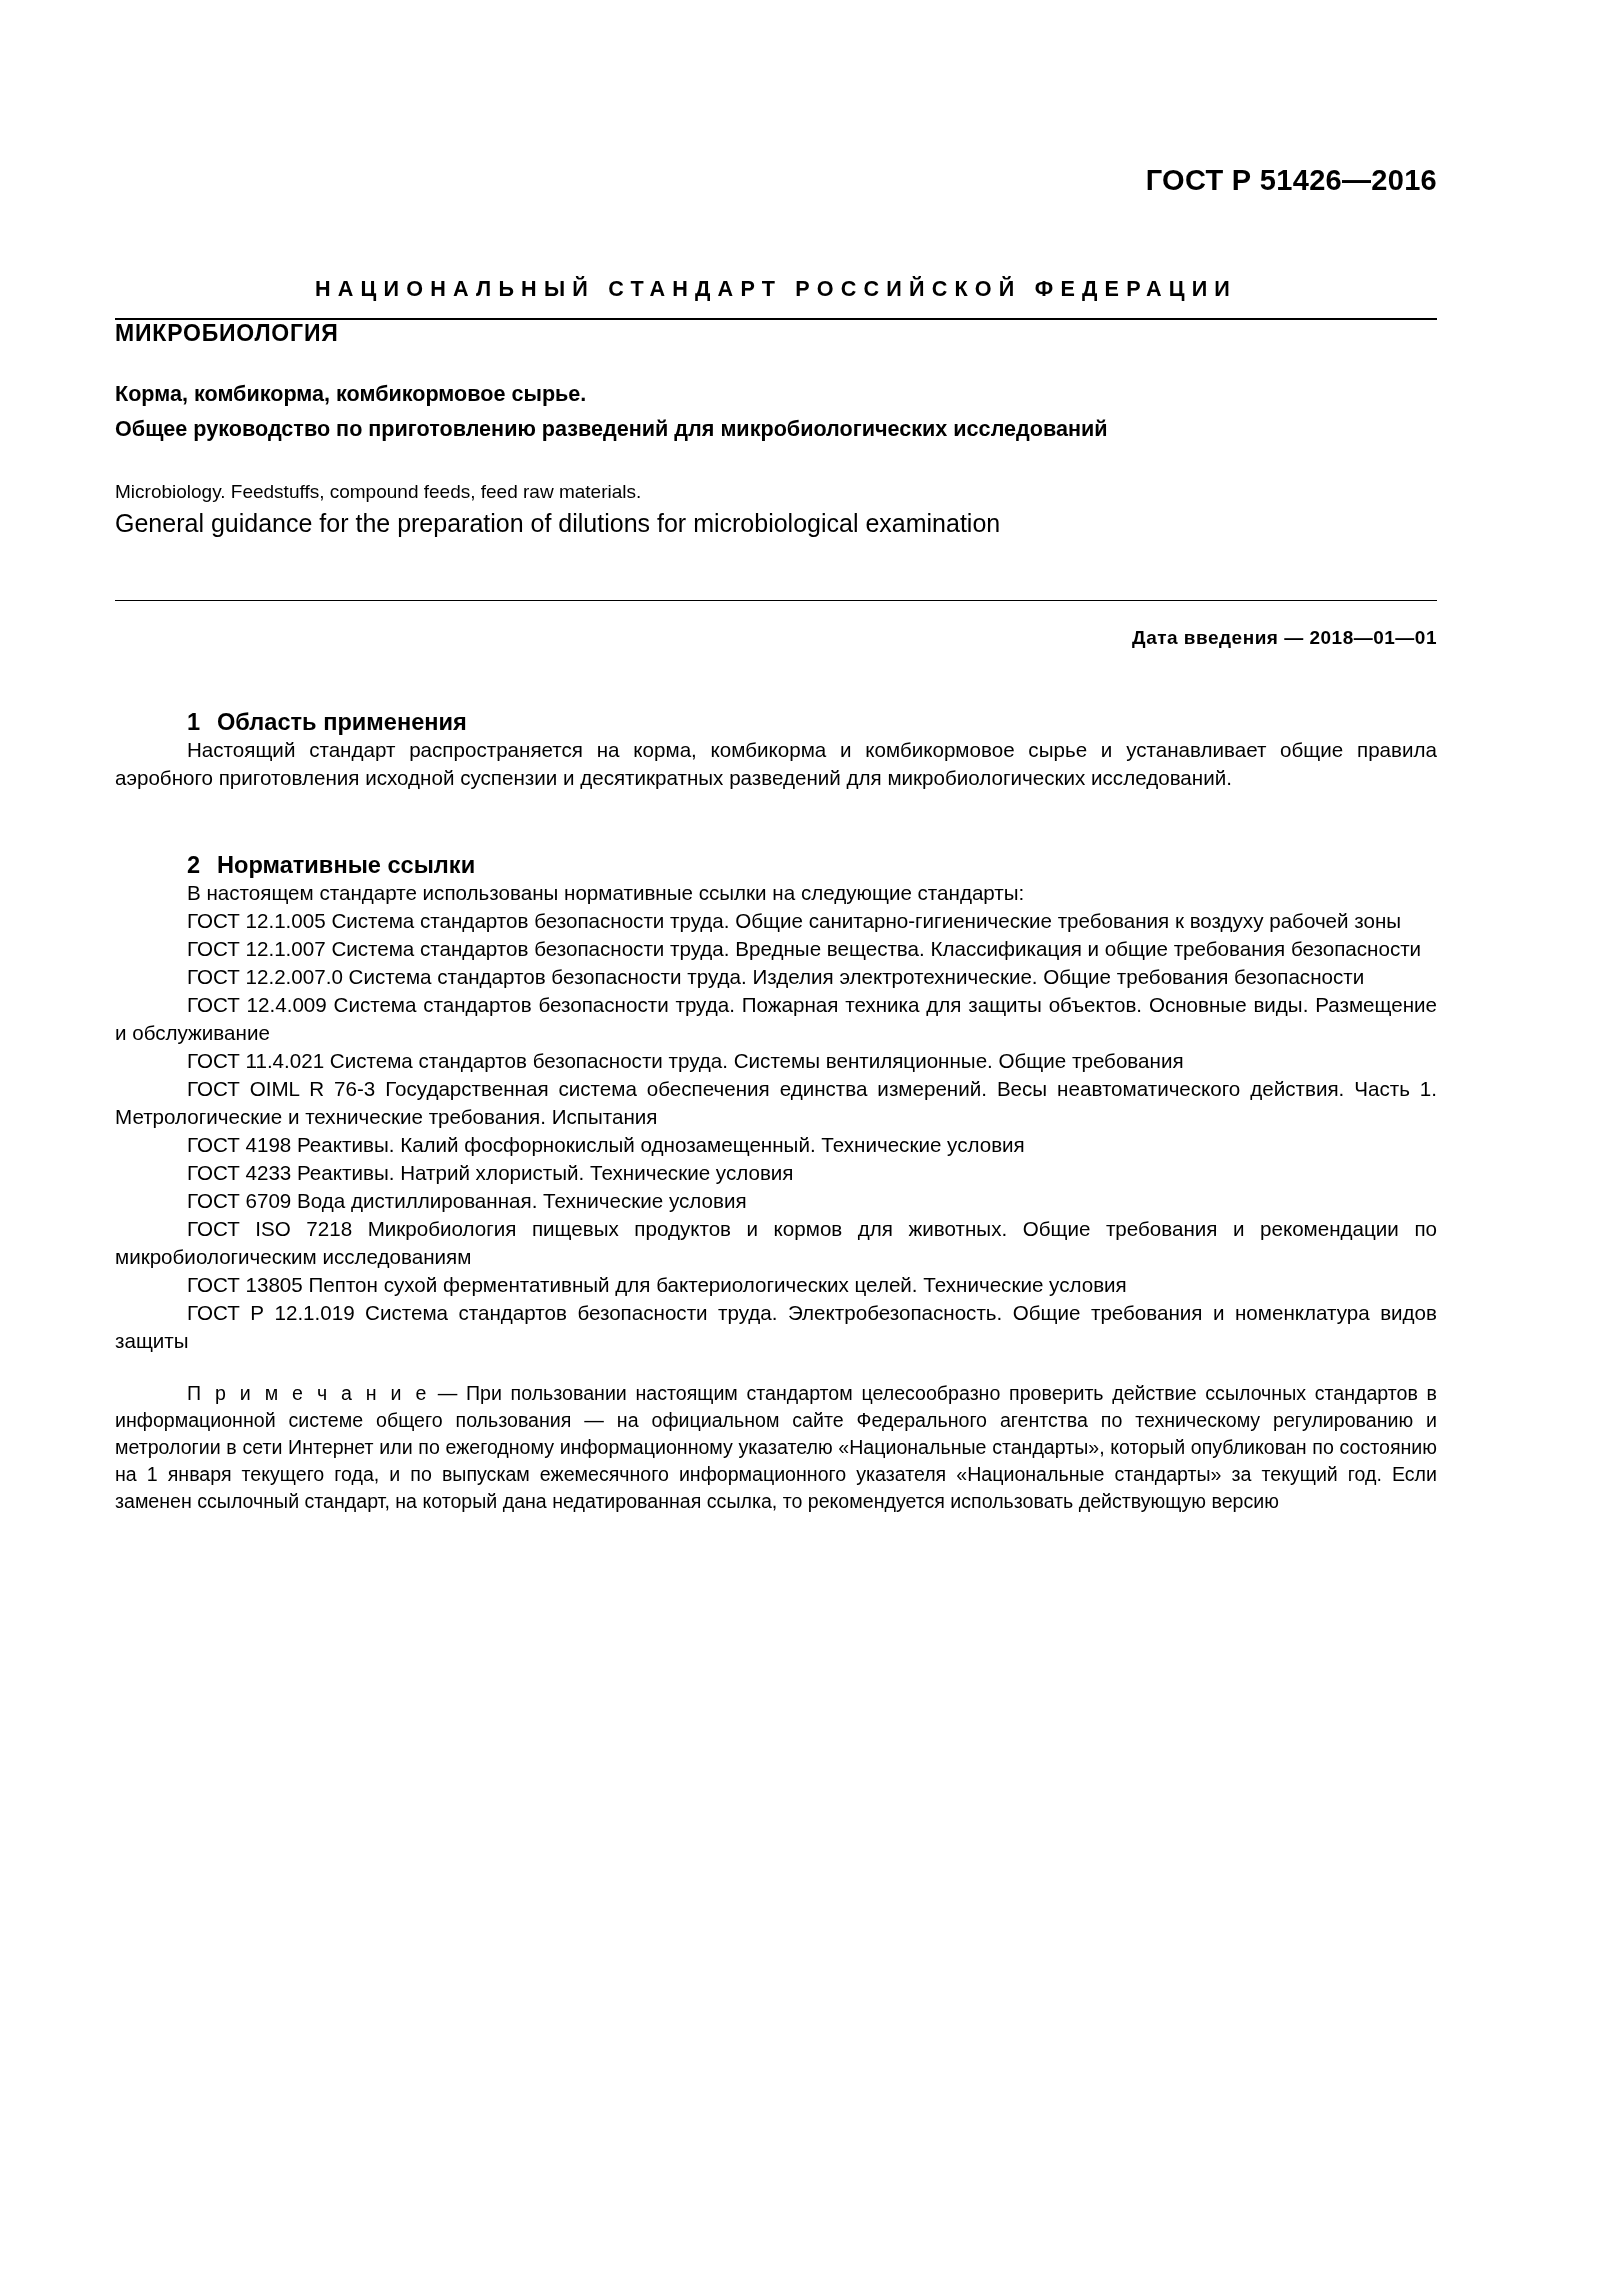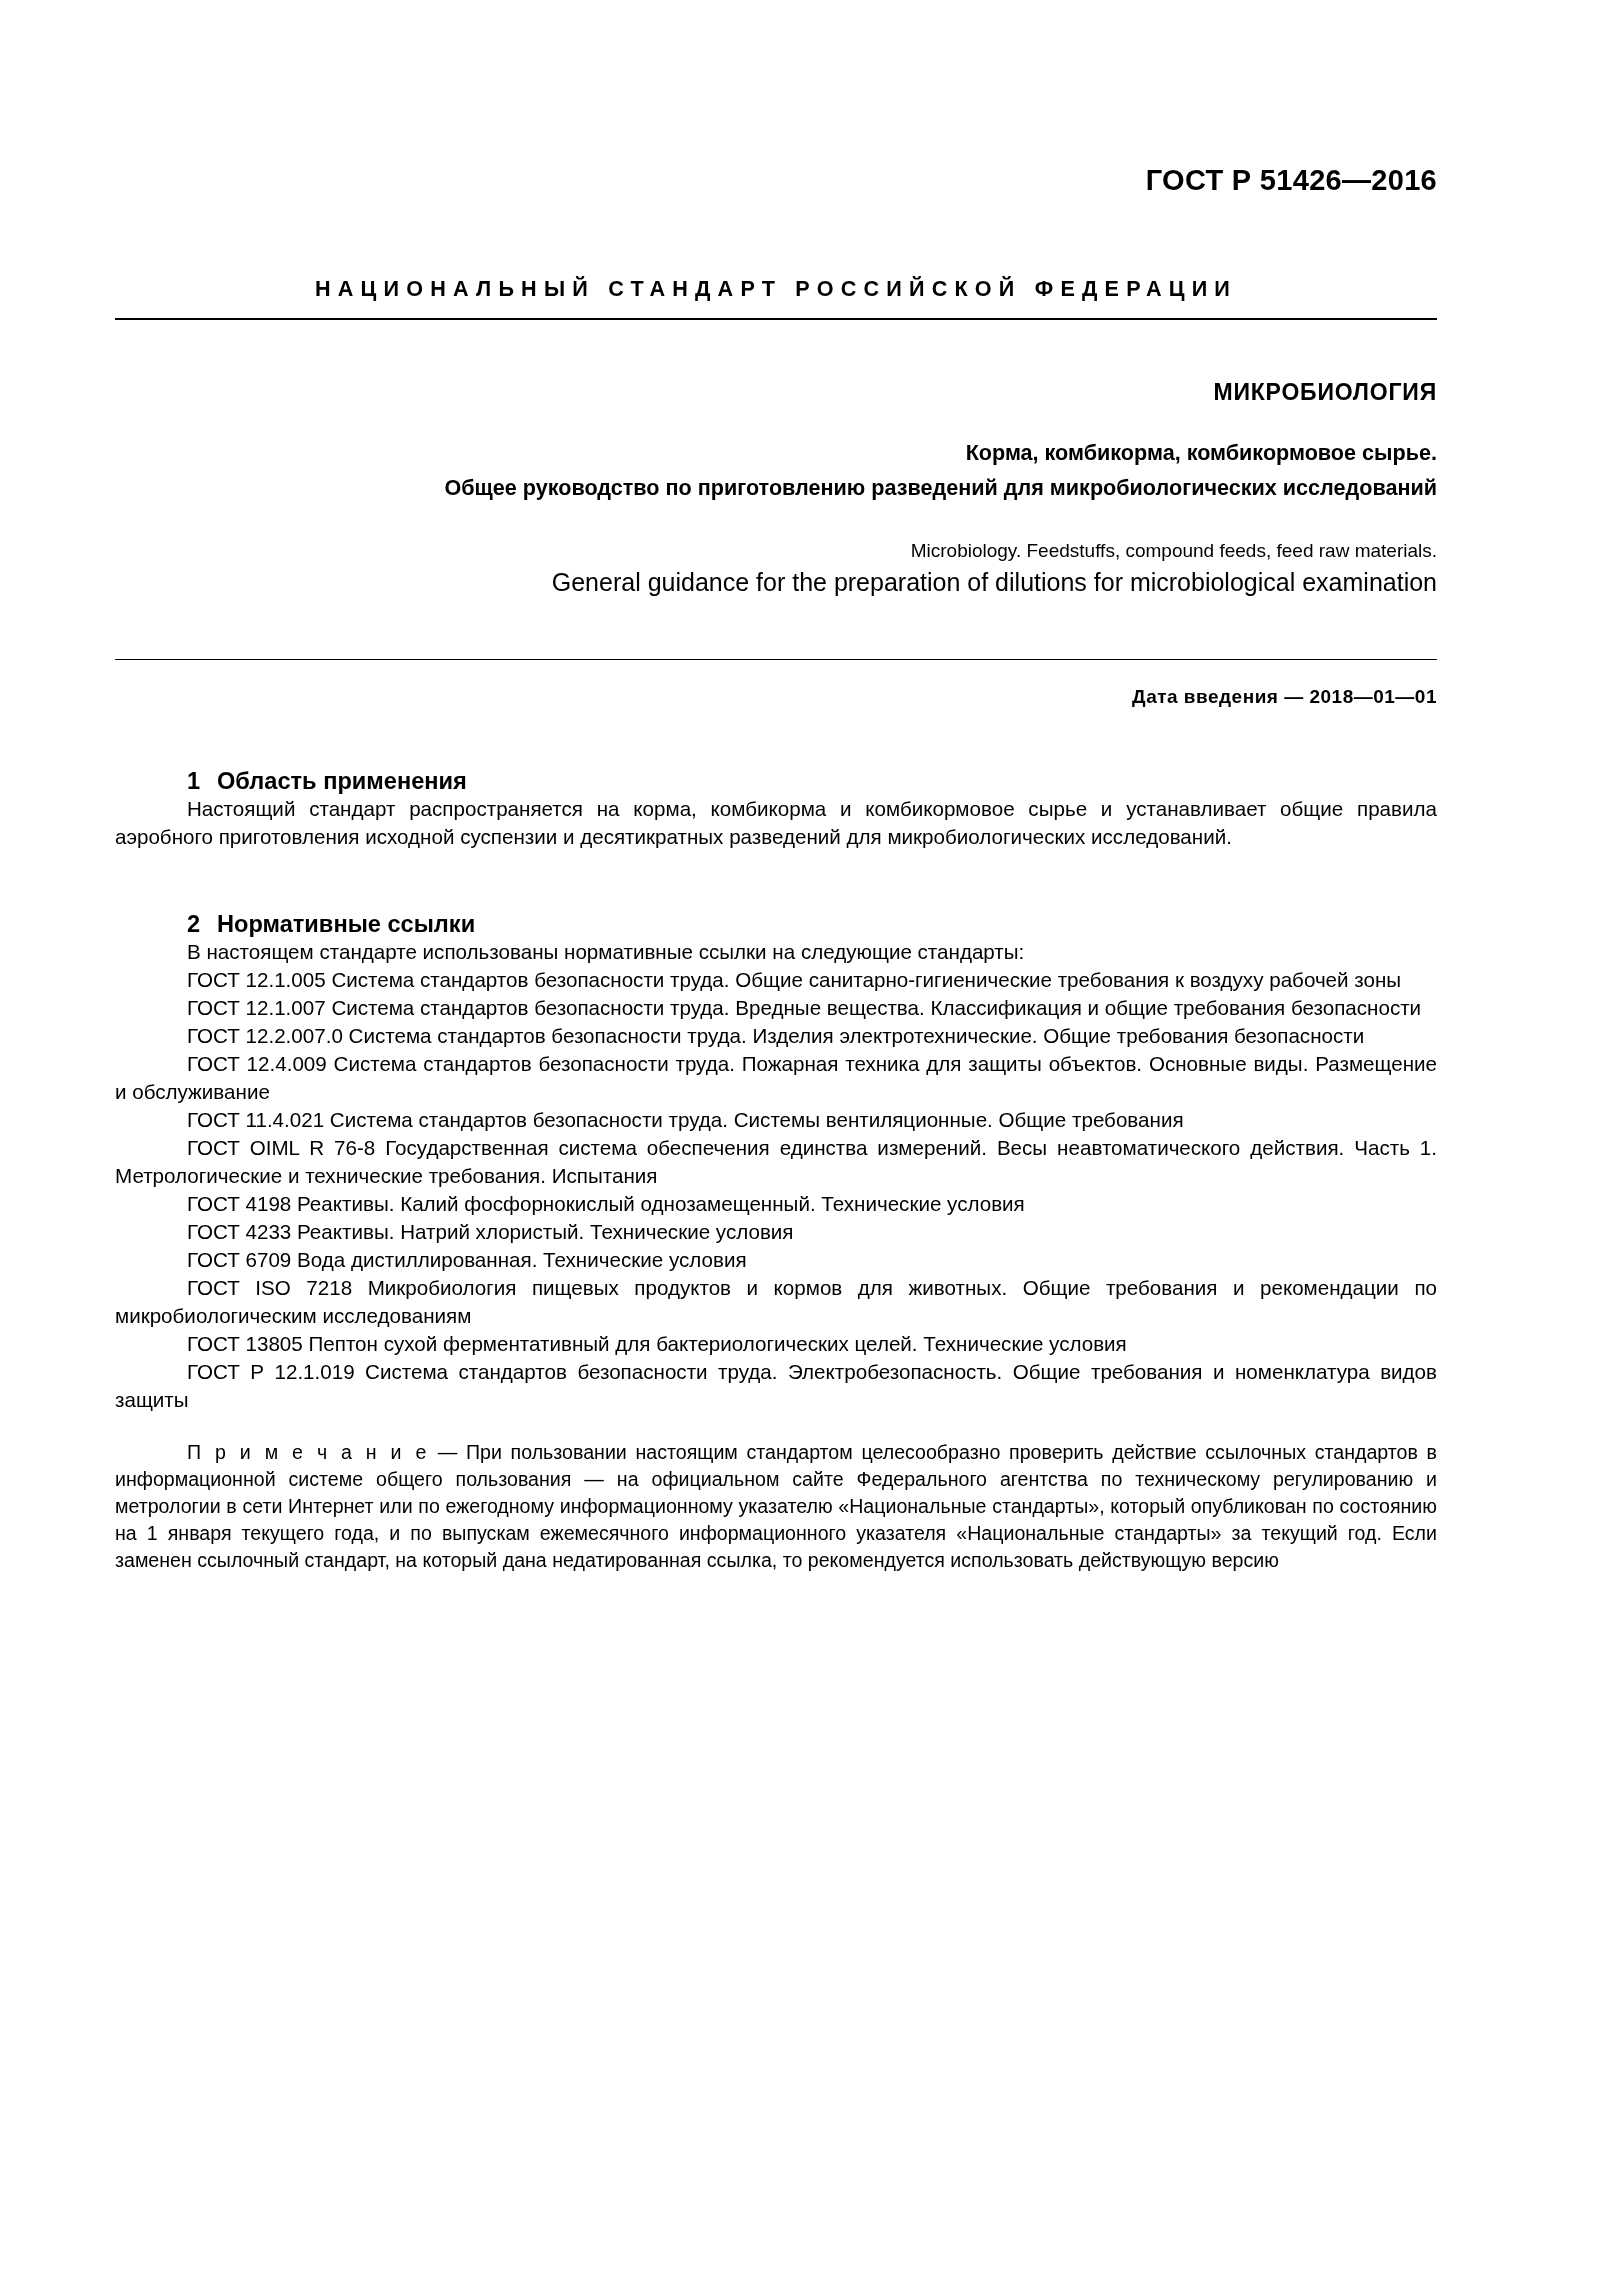--- a/index.html
+++ b/index.html
@@ -46,22 +46,21 @@
     margin: 15.7px 0 0 0;
     width: 100%;
   }
   .rule-thin {
     border: 0;
     border-top: 1.3px solid #000;
     margin: 0;
     width: 100%;
   }
   .title-block {
-    margin-top: 59px;
-    text-align: right;
+    text-align: left;
   }
   .title-main {
     font-size: 23px;
     font-weight: bold;
     letter-spacing: 0.8px;
   }
   .title-sub1 {
     margin-top: 34px;
     font-size: 21.6px;
     font-weight: bold;
@@ -176,21 +175,21 @@
     <h2 class="section">
       <span class="num">2</span><span>Нормативные ссылки</span>
     </h2>
     <p class="body first">В настоящем стандарте использованы нормативные ссылки на следующие стандарты:</p>
 
     <p class="body item">ГОСТ 12.1.005 Система стандартов безопасности труда. Общие санитарно-гигиенические требования к воздуху рабочей зоны</p>
     <p class="body item">ГОСТ 12.1.007 Система стандартов безопасности труда. Вредные вещества. Классификация и общие требования безопасности</p>
     <p class="body item">ГОСТ 12.2.007.0 Система стандартов безопасности труда. Изделия электротехнические. Общие требования безопасности</p>
     <p class="body item">ГОСТ 12.4.009 Система стандартов безопасности труда. Пожарная техника для защиты объектов. Основные виды. Размещение и обслуживание</p>
     <p class="body item">ГОСТ 11.4.021 Система стандартов безопасности труда. Системы вентиляционные. Общие требования</p>
-    <p class="body item">ГОСТ OIML R 76-8 Государственная система обеспечения единства измерений. Весы неавтоматического действия. Часть 1. Метрологические и технические требования. Испытания</p>
+    <p class="body item">ГОСТ OIML R 76-3 Государственная система обеспечения единства измерений. Весы неавтоматического действия. Часть 1. Метрологические и технические требования. Испытания</p>
     <p class="body item">ГОСТ 4198 Реактивы. Калий фосфорнокислый однозамещенный. Технические условия</p>
     <p class="body item">ГОСТ 4233 Реактивы. Натрий хлористый. Технические условия</p>
     <p class="body item">ГОСТ 6709 Вода дистиллированная. Технические условия</p>
     <p class="body item">ГОСТ ISO 7218 Микробиология пищевых продуктов и кормов для животных. Общие требования и рекомендации по микробиологическим исследованиям</p>
     <p class="body item">ГОСТ 13805 Пептон сухой ферментативный для бактериологических целей. Технические условия</p>
     <p class="body item">ГОСТ Р 12.1.019 Система стандартов безопасности труда. Электробезопасность. Общие требования и номенклатура видов защиты</p>
 
     <p class="note"><span class="note-label">П р и м е ч а н и е</span><span> — При пользовании настоящим стандартом целесообразно проверить действие ссылочных стандартов в информационной системе общего пользования — на официальном сайте Федерального агентства по техническому регулированию и метрологии в сети Интернет или по ежегодному информационному указателю «Национальные стандарты», который опубликован по состоянию на 1 января текущего года, и по выпускам ежемесячного информационного указателя «Национальные стандарты» за текущий год. Если заменен ссылочный стандарт, на который дана недатированная ссылка, то рекомендуется использовать действующую версию</span></p>
 
   </div>

